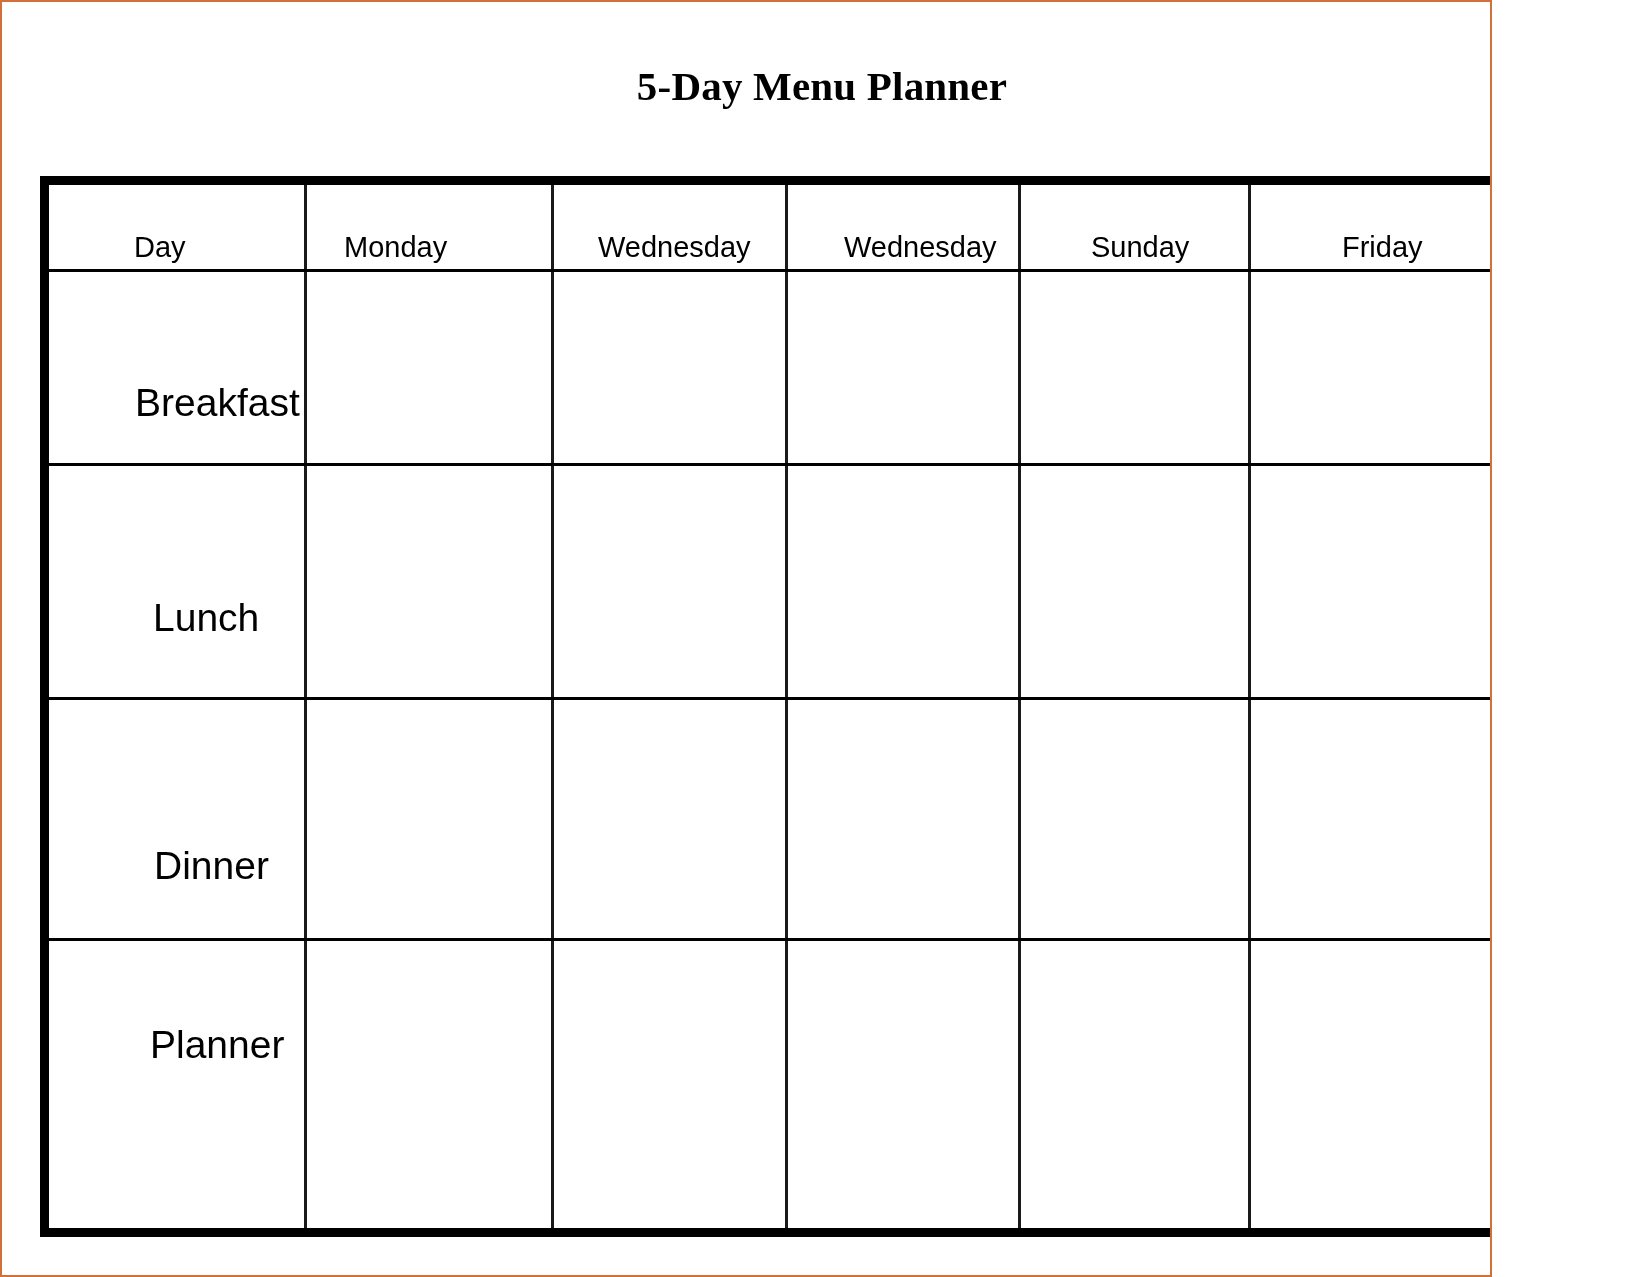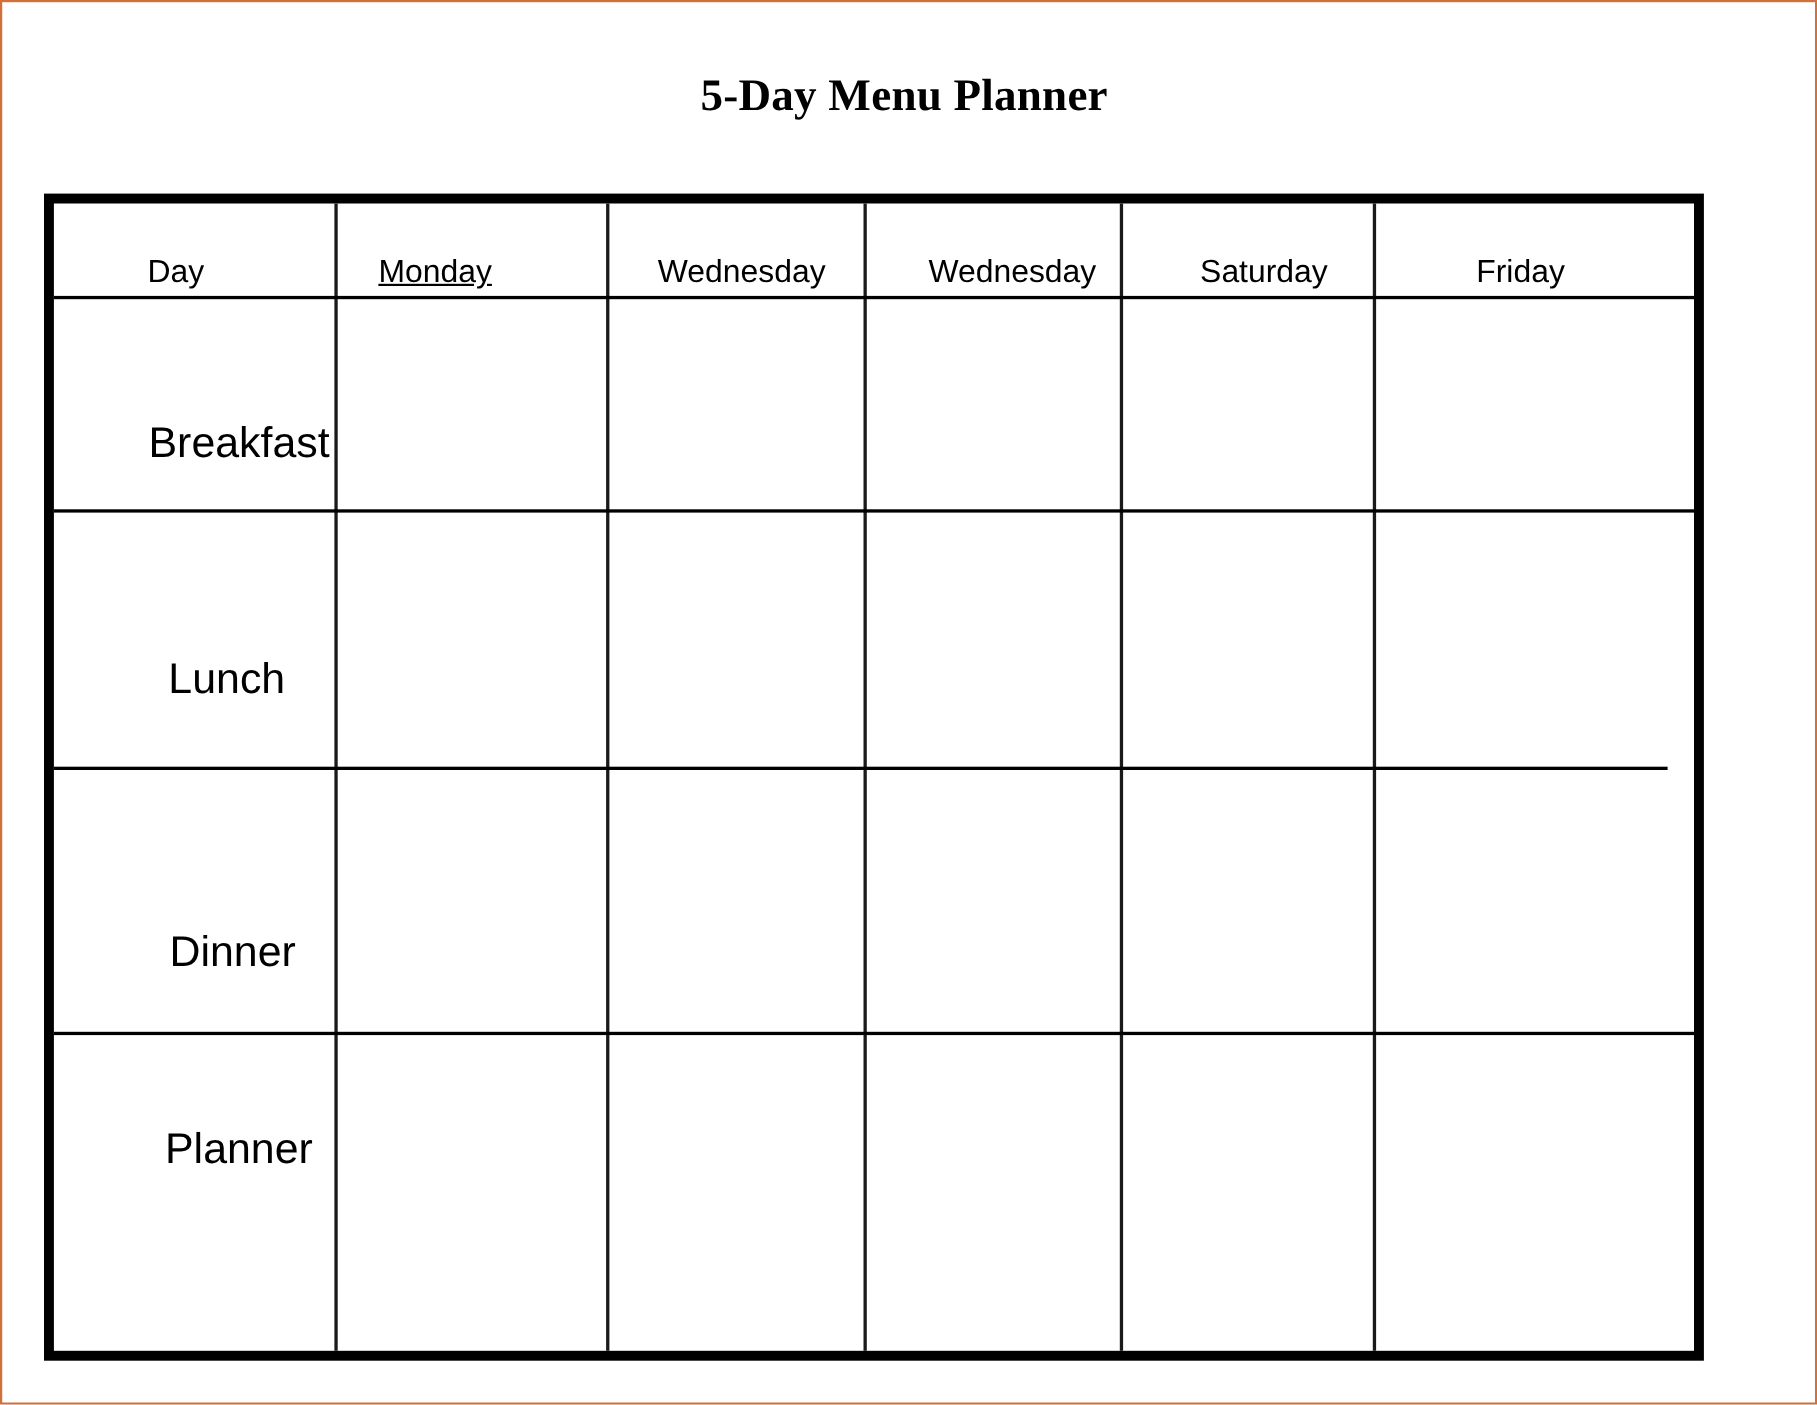--- a/index.html
+++ b/index.html
@@ -7,21 +7,21 @@
     margin: 0;
     padding: 0;
     background: #ffffff;
   }
   body {
     font-family: "Liberation Sans", sans-serif;
   }
 
   #page {
     position: relative;
-    width: 1652px;
+    width: 1492px;
     height: 1277px;
     background: #ffffff;
     box-sizing: border-box;
     border: 2px solid #d2703a;
     overflow: hidden;
   }
 
   
   #doc-title {
     position: absolute;
@@ -91,21 +91,21 @@
     color: #000000;
     white-space: nowrap;
     font-family: "Liberation Sans", sans-serif;
   }
 
   .head-label {
     font-size: 29px;
     top: 46px;
   }
   .head-day  { left: 85px; }
-  .head-mon  { left: 295px; text-decoration: underline; }
+  .head-mon  { left: 295px; }
   .head-tue  { left: 549px; }
   .head-wed  { left: 795px; }
   .head-thu  { left: 1042px; }
   .head-fri  { left: 1293px; }
 
   .row-label {
     font-size: 39px;
     left: 86px;
   }
   .row-breakfast { top: 196px; left: 86px; }
@@ -137,21 +137,21 @@
 
       <div class="hline h-head"></div>
       <div class="hline h1"></div>
       <div class="hline h2"></div>
       <div class="hline h3"></div>
 
       <div class="cell-text head-label head-day">Day</div>
       <div class="cell-text head-label head-mon">Monday</div>
       <div class="cell-text head-label head-tue">Wednesday</div>
       <div class="cell-text head-label head-wed">Wednesday</div>
-      <div class="cell-text head-label head-thu">Saturday</div>
+      <div class="cell-text head-label head-thu">Sunday</div>
       <div class="cell-text head-label head-fri">Friday</div>
 
       <div class="cell-text row-label row-breakfast">Breakfast</div>
       <div class="cell-text row-label row-lunch">Lunch</div>
       <div class="cell-text row-label row-dinner">Dinner</div>
       <div class="cell-text row-label row-snacks">Planner</div>
 
       <div class="entry-cell" style="left:258px;  top:87px;  width:244px; height:191px;"></div>
       <div class="entry-cell" style="left:505px;  top:87px;  width:231px; height:191px;"></div>
       <div class="entry-cell" style="left:739px;  top:87px;  width:230px; height:191px;"></div>

